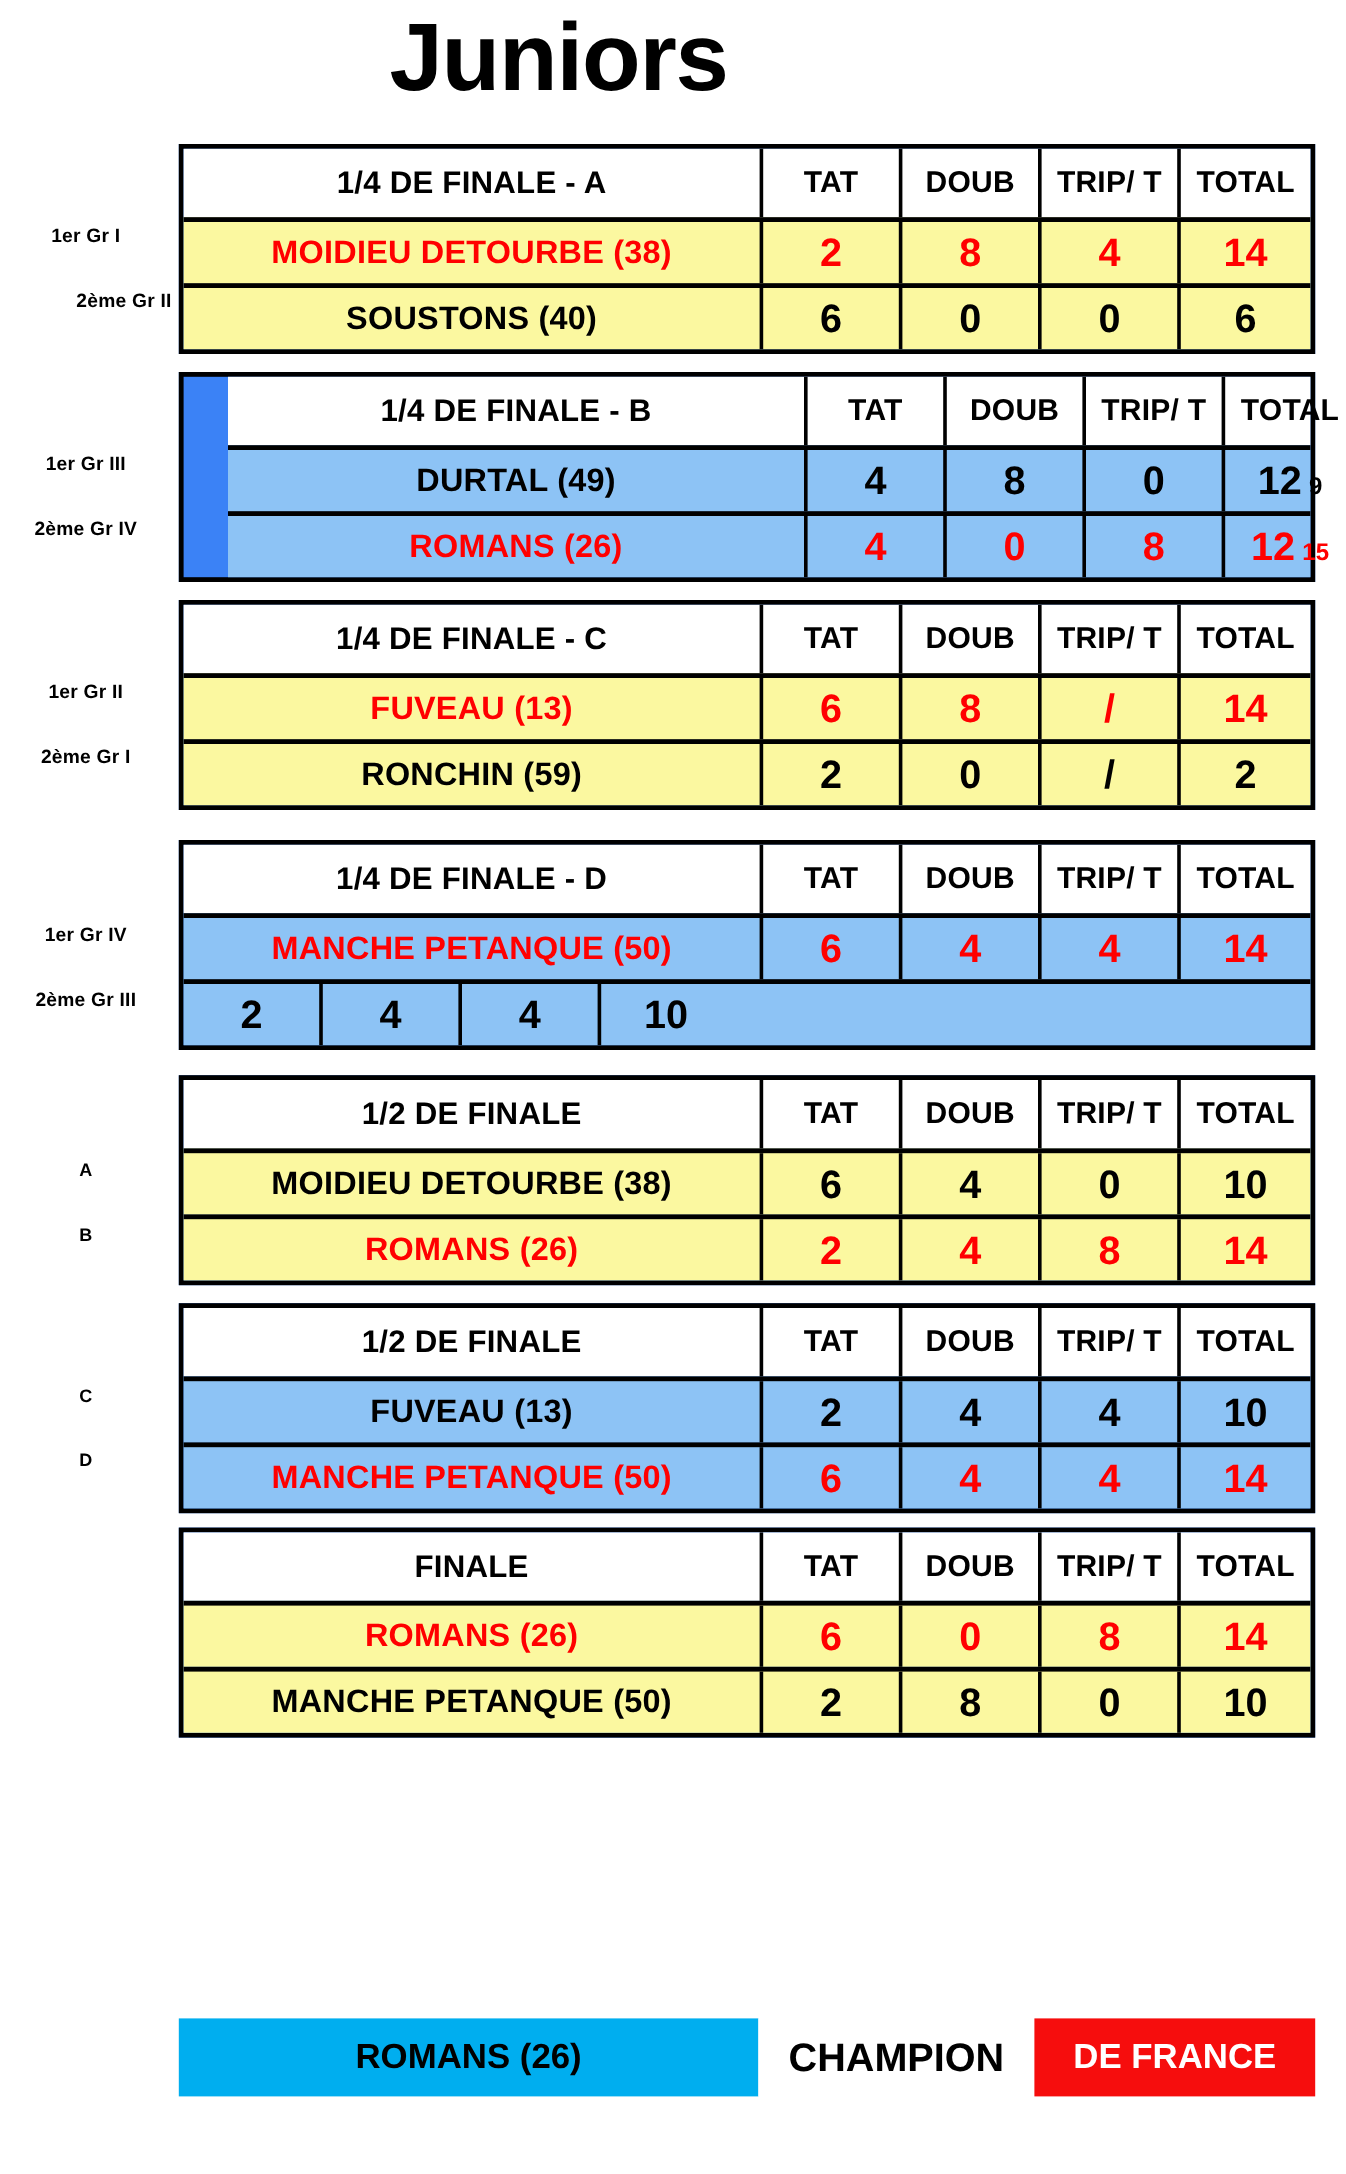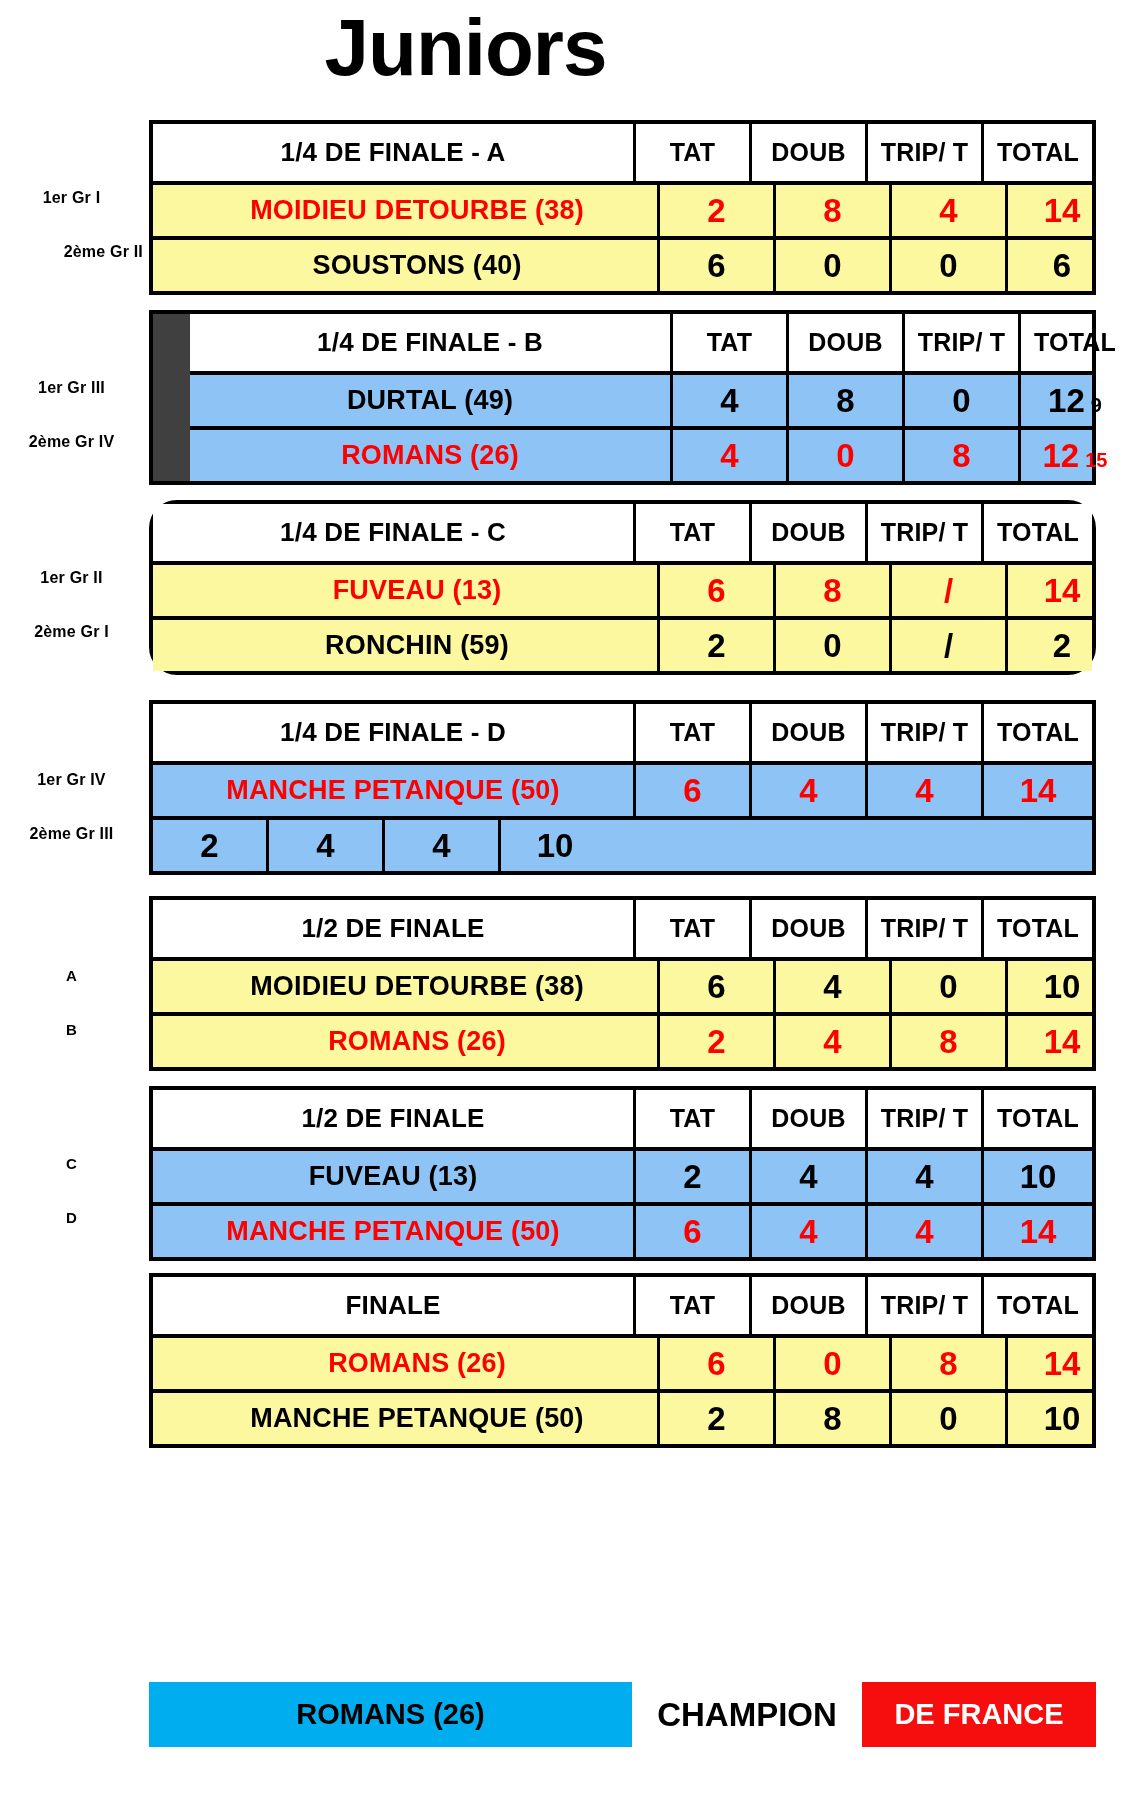--- a/index.html
+++ b/index.html
@@ -36,21 +36,21 @@
     font-family: "Liberation Sans", sans-serif;
   }
 
   
   .block {
     position: absolute;
     left: 149px;
     width: 947px;
     border: 4px solid #000000;
     box-sizing: border-box;
-    background: #404040;
+    background: #3b82f6;
   }
 
   .row {
     display: flex;
     width: 100%;
     box-sizing: border-box;
   }
   .row + .row {
     border-top: 4px solid #000000;
   }
@@ -77,21 +77,21 @@
   .hdr-row .cell {
     font-size: 25px;
     font-weight: bold;
     color: #000000;
     letter-spacing: 0.2px;
   }
   .hdr-row .c-name { font-size: 26px; }
 
   
   .data-row { height: 55px; }
-  .data-row.yellow { background: #fbf8a0; padding-left: 24px; }
+  .data-row.yellow { background: #fbf8a0; }
   .data-row.blue   { background: #8dc3f5; }
 
   .data-row .c-name {
     font-size: 27px;
     font-weight: bold;
     letter-spacing: 0.2px;
   }
   .data-row .c-tat,
   .data-row .c-doub,
   .data-row .c-trip,
@@ -237,21 +237,21 @@
           <div class="cell c-doub red">0</div>
           <div class="cell c-trip red">8</div>
           <div class="cell c-total red">
             <span class="total-wrap">
               <span>12</span>
               <span class="total-sub">15</span>
             </span>
           </div>
         </div>
       </div>
-      <div class="block" style="top: 500px; border-radius: 28px;">
+      <div class="block" style="top: 500px;">
         <div class="row hdr-row">
           <div class="cell c-name">1/4 DE FINALE  - C</div>
           <div class="cell c-tat">TAT</div>
           <div class="cell c-doub">DOUB</div>
           <div class="cell c-trip">TRIP/ T</div>
           <div class="cell c-total">TOTAL</div>
         </div>
         <div class="row data-row yellow">
           <div class="cell c-name red">FUVEAU (13)</div>
           <div class="cell c-tat red">6</div>

